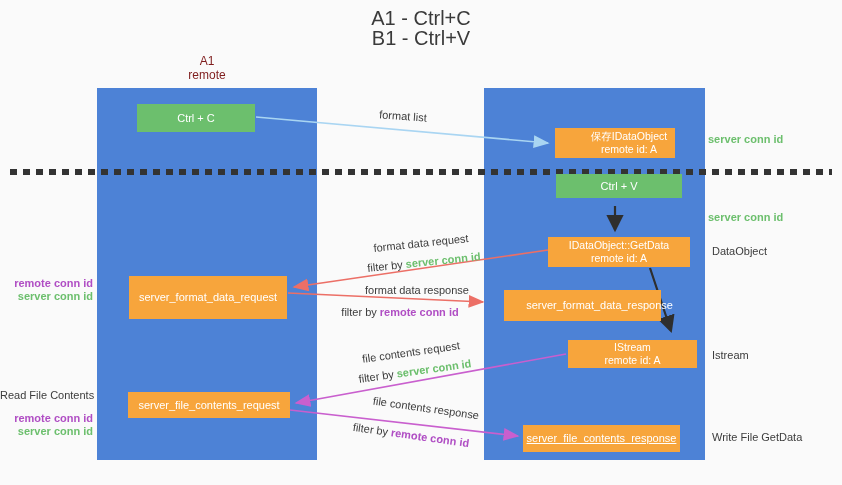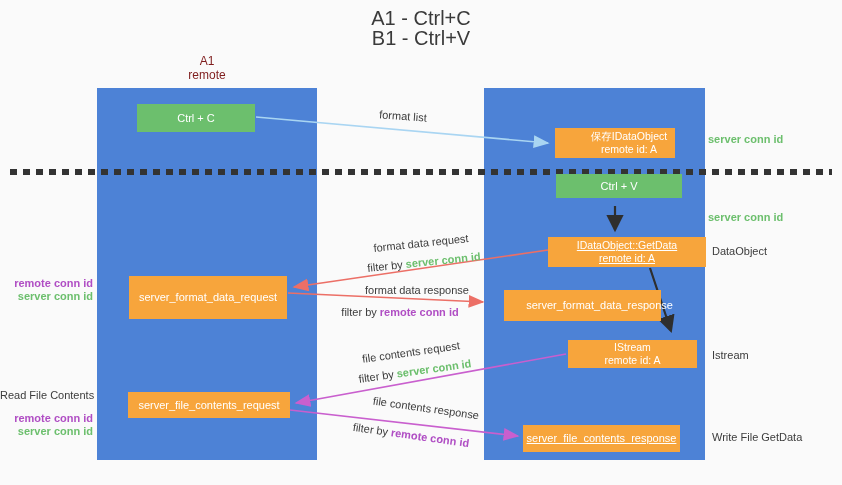--- a/index.html
+++ b/index.html
@@ -96,21 +96,21 @@
 
   <div class="box orange two-line" style="left:555px; top:128px; width:120px; height:30px;padding-left:28px;">
     <span>保存IDataObject</span>
     <span>remote id: A</span>
   </div>
 
   <div class="box green" style="left:556px; top:174px; width:126px; height:24px;">
     <span>Ctrl + V</span>
   </div>
 
-  <div class="box orange two-line" style="left:548px; top:237px; width:158px; height:30px;text-decoration:underline;">
+  <div class="box orange two-line" style="left:548px; top:237px; width:142px; height:30px;">
     <span>IDataObject::GetData</span>
     <span>remote id: A</span>
   </div>
 
   <div class="box orange" style="left:129px; top:276px; width:158px; height:43px;">
     <span>server_format_data_request</span>
   </div>
 
   <div class="box orange" style="left:504px; top:290px; width:157px; height:31px;padding-left:34px;">
     <span>server_format_data_response</span>

